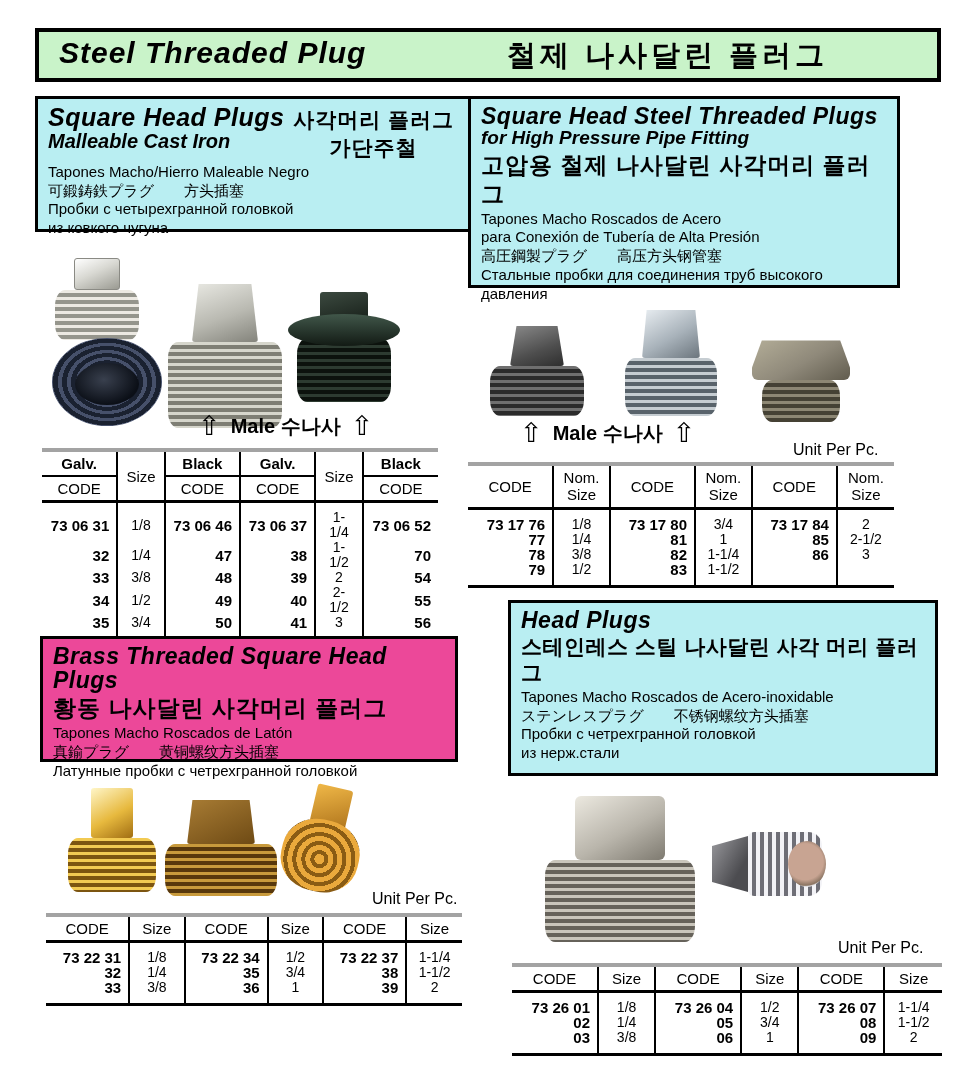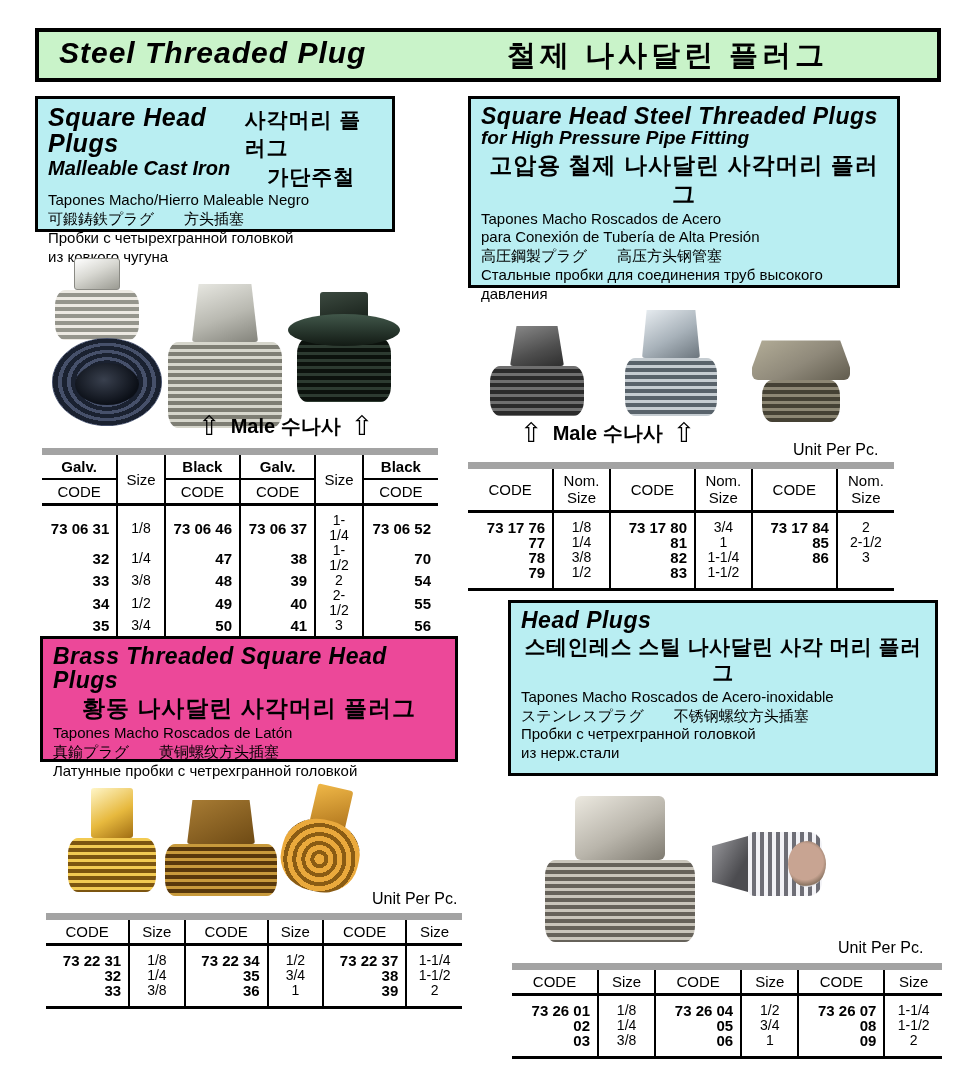--- a/index.html
+++ b/index.html
@@ -7,43 +7,43 @@
         font-family:"Liberation Sans","DejaVu Sans",sans-serif;color:#000;}
 
   
   .title-band{position:absolute;left:35px;top:28px;width:898px;height:46px;
               border:4px solid #000;background:#c9f3c9;}
   .title-en{position:absolute;left:20px;top:4px;font-size:30px;font-weight:bold;font-style:italic;letter-spacing:1px;}
   .title-ko{position:absolute;left:460px;top:4px;font-size:29px;font-weight:bold;letter-spacing:4px;margin-left:8px;}
 
   
   .info-box{position:absolute;background:#b9eef2;border:3px solid #000;box-sizing:border-box;padding:5px 10px;}
-  .box1{left:35px;top:96px;width:360px;height:136px;}
+  .box1{left:35px;top:96px;width:436px;height:136px;}
   .box2{left:468px;top:96px;width:432px;height:192px;}
   .box3{left:40px;top:636px;width:418px;height:126px;}
   .box4{left:508px;top:600px;width:430px;height:176px;}
 
   .row-split{display:flex;justify-content:space-between;}
   .sec-title{font-size:25px;font-weight:bold;font-style:italic;line-height:1.05;letter-spacing:.5px;}
   .sec-title.sm{font-size:23px;}
   .sec-sub{font-size:20px;font-weight:bold;font-style:italic;line-height:1.1;}
   .ko-big{font-size:21px;font-weight:bold;line-height:1.35;letter-spacing:1px;}
-  .ko-title{font-size:23px;font-weight:bold;letter-spacing:1px;line-height:1.25;margin:2px 0 1px 0;text-align:center;}
+  .ko-title{font-size:23px;font-weight:bold;letter-spacing:1px;line-height:1.25;margin:2px 0 1px 0;}
   .ko-title.sm{font-size:21px;letter-spacing:0.5px;}
   .small-line{font-size:15px;line-height:1.26;}
   .small-line.ind{margin-left:0;}
   .cjk{font-size:15px;}
 
   
   .male-line{position:absolute;font-size:20px;font-weight:bold;display:flex;align-items:center;gap:10px;}
   .arrow{font-size:27px;font-weight:normal;line-height:1;}
   .unit-label{position:absolute;font-size:16px;}
 
   
-  table.tbl{position:absolute;border-collapse:collapse;table-layout:fixed;border-top:7px solid #a3a3a3;}
+  table.tbl{position:absolute;border-collapse:collapse;table-layout:fixed;border-top:4px solid #a3a3a3;}
   .tbl th,.tbl td{border-left:2px solid #000;padding:0 7px;box-sizing:border-box;}
   .tbl th:first-child,.tbl td:first-child{border-left:none;}
   .tbl thead th{font-weight:normal;font-size:15px;padding:3px 4px;}
   .tbl th.grp-h{font-weight:bold;border-bottom:2px solid #000;}
   .tbl1 thead tr.r2 th{border-bottom:3px solid #000;}
   .tbl1 th.size-span{border-bottom:3px solid #000;font-size:15px;}
   .tbl2 thead th,.tbl3 thead th,.tbl4 thead th{border-bottom:3px solid #000;vertical-align:middle;}
   .pre{white-space:pre-line;line-height:1.15;}
   .tbl tbody td{height:15px;}
   .code-cell{text-align:right;font-weight:bold;font-size:15px;line-height:15px;padding:0 8px;}

